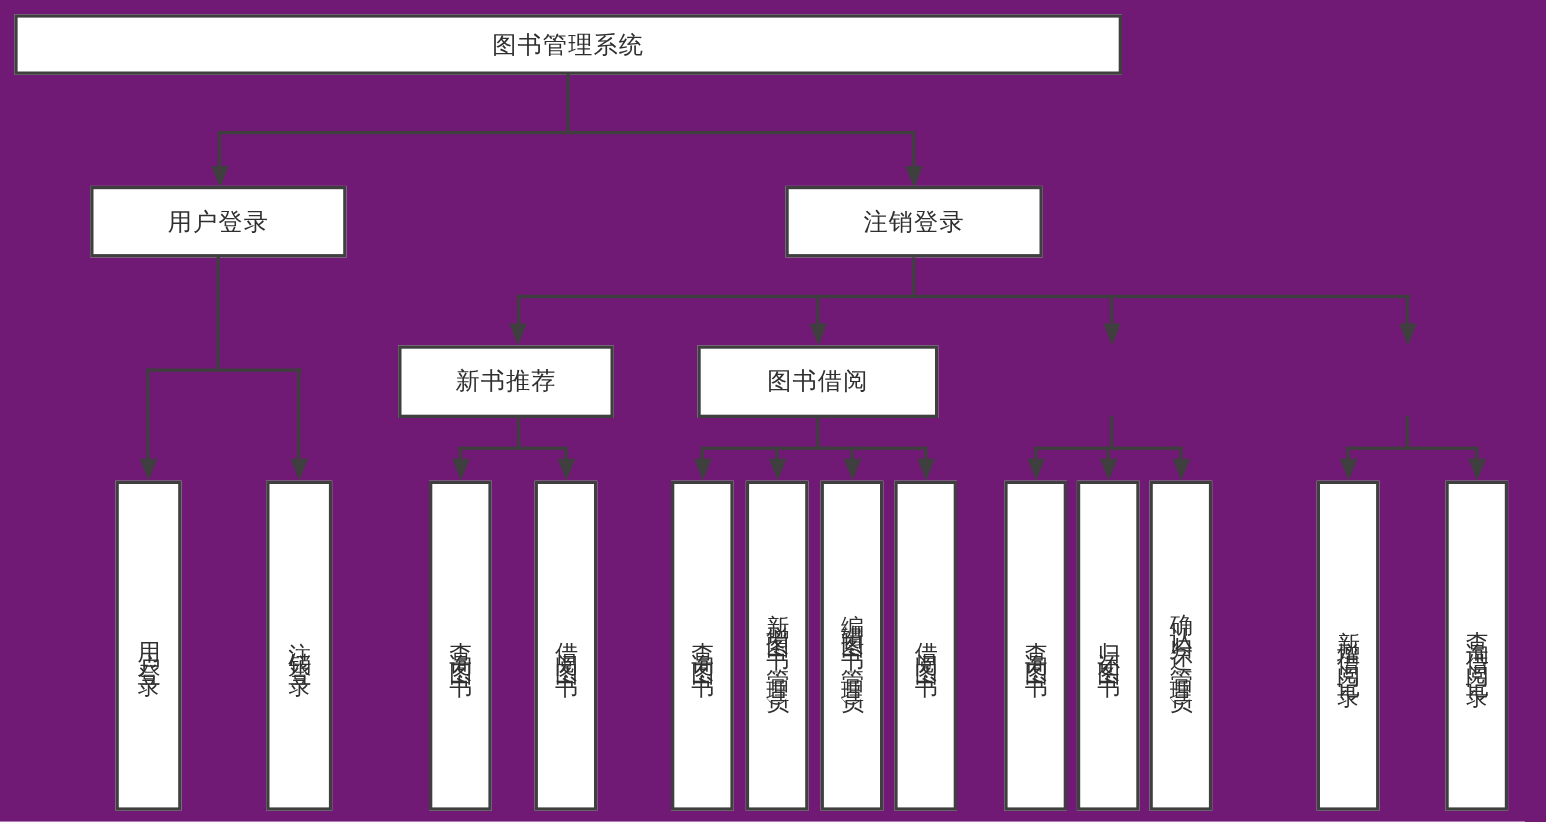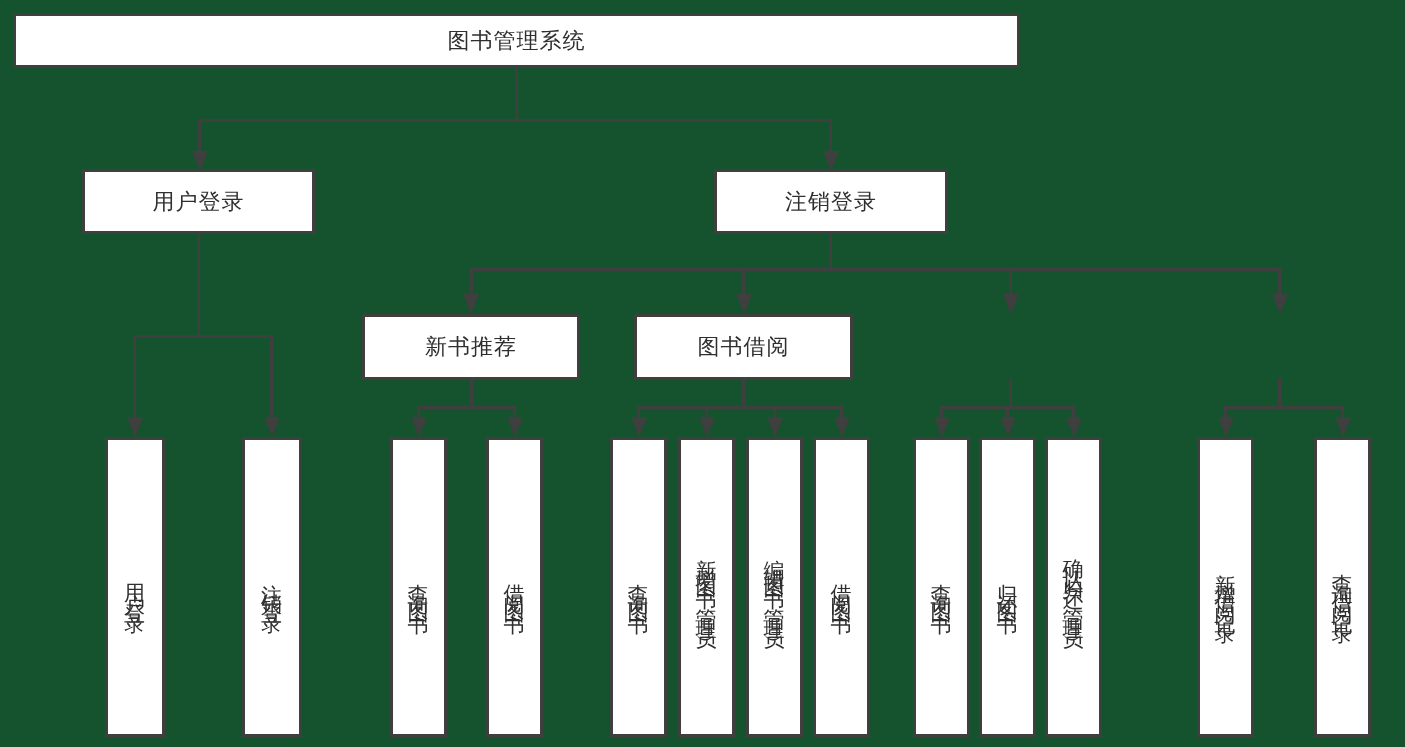--- a/index.html
+++ b/index.html
@@ -1,17 +1,17 @@
 <!DOCTYPE html>
 <html><head>
 <meta charset="utf-8">
 <style>
   html,body{margin:0;padding:0;background:#ffffff;}
   .stage{
-    position:relative;width:1405px;height:747px;background:#14532d;overflow:hidden;
+    position:relative;width:1405px;height:747px;background:#701a75;overflow:hidden;
     font-family:"Liberation Sans","DejaVu Sans",sans-serif;color:#2f2f2f;
   }
   .hbox{
     position:absolute;box-sizing:border-box;border:3px solid #3f3f3f;background:#ffffff;
     display:flex;align-items:center;justify-content:center;
     font-size:22px;letter-spacing:1px;
   }
   .vbox{
     position:absolute;box-sizing:border-box;border:3px solid #3f3f3f;background:#ffffff;
     top:437px;height:300px;display:flex;align-items:center;justify-content:center;
@@ -62,21 +62,21 @@
   <div class="hl" style="left:470px;top:268px;width:812px"></div>
   <div class="vl" style="left:470px;top:268px;height:28px"></div>
   <div class="arw" style="left:463px;top:294px"></div>
   <div class="vl" style="left:742px;top:268px;height:28px"></div>
   <div class="arw" style="left:736px;top:294px"></div>
   <div class="vl" style="left:1009px;top:268px;height:28px"></div>
   <div class="arw" style="left:1003px;top:294px"></div>
   <div class="vl" style="left:1278px;top:268px;height:28px"></div>
   <div class="arw" style="left:1272px;top:294px"></div>
 
-  <div class="hbox" style="left:362px;top:314px;width:218px;height:66px">
+  <div class="hbox" style="left:362px;top:314px;width:196px;height:66px">
     <span>新书推荐</span>
   </div>
   <div class="hbox" style="left:634px;top:314px;width:219px;height:66px">
     <span>图书借阅</span>
   </div>
 
   <div class="vl" style="left:470px;top:378px;height:30px"></div>
   <div class="hl" style="left:417px;top:406px;width:99px"></div>
   <div class="vl" style="left:417px;top:406px;height:13px"></div>
   <div class="arw" style="left:411px;top:417px"></div>

